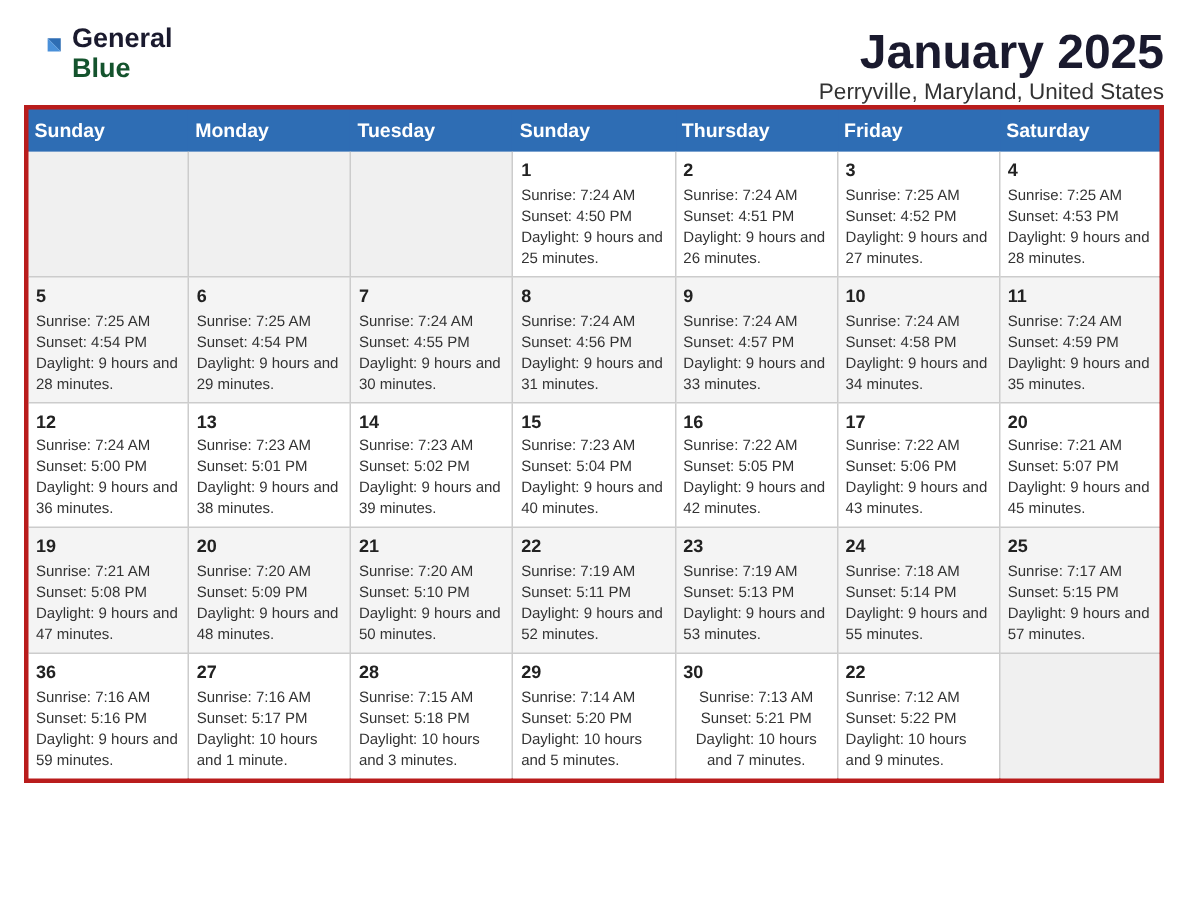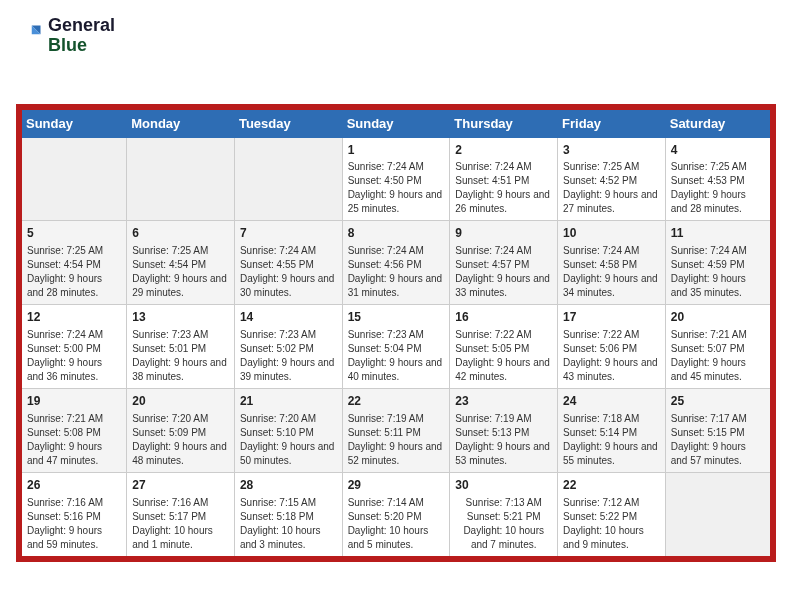--- a/index.html
+++ b/index.html
@@ -38,22 +38,21 @@
       font-weight: bold;
       color: #1a1a2e;
     }
     .cal-subtitle {
       font-size: 15px;
       color: #333;
     }
     .calendar {
       width: 100%;
       border-collapse: collapse;
-      border: 6px solid #b91c1c;
-      margin-top: 48px;
+      border: 3px solid #b91c1c;
     }
     .calendar th {
       background: #2e6db4;
       color: #fff;
       font-size: 13px;
       font-weight: bold;
       padding: 6px 4px;
       text-align: left;
       border: 1px solid #2e6db4;
     }
@@ -98,20 +97,24 @@
   <div class="logo">
     <svg class="logo-icon" viewBox="0 0 32 32">
       <polygon points="18,4 28,4 28,14" fill="#2e6db4"></polygon>
       <polygon points="18,4 28,14 18,14" fill="#4a90d9"></polygon>
     </svg>
     <div class="logo-text">
       <div>General</div>
       <div style="color:#14532d;">Blue</div>
     </div>
   </div>
+  <div class="title-block">
+    <div class="cal-title">January 2025</div>
+    <div class="cal-subtitle">Perryville, Maryland, United States</div>
+  </div>
 </div>
 
 <table class="calendar">
   <thead>
     <tr>
     <th>Sunday</th>
         <th>Monday</th>
         <th>Tuesday</th>
         <th>Sunday</th>
         <th>Thursday</th>
@@ -276,21 +279,21 @@
         </td>
         <td>
           <span class="day-num">25</span>
           <div class="day-info" style="white-space: pre-line;">Sunrise: 7:17 AM
 Sunset: 5:15 PM
 Daylight: 9 hours and 57 minutes.</div>
         </td>
       </tr>
       <tr>
         <td>
-          <span class="day-num">26</span>
+          <span class="day-num">36</span>
           <div class="day-info" style="white-space: pre-line;">Sunrise: 7:16 AM
 Sunset: 5:16 PM
 Daylight: 9 hours and 59 minutes.</div>
         </td>
         <td>
           <span class="day-num">27</span>
           <div class="day-info" style="white-space: pre-line;">Sunrise: 7:16 AM
 Sunset: 5:17 PM
 Daylight: 10 hours and 1 minute.</div>
         </td>

